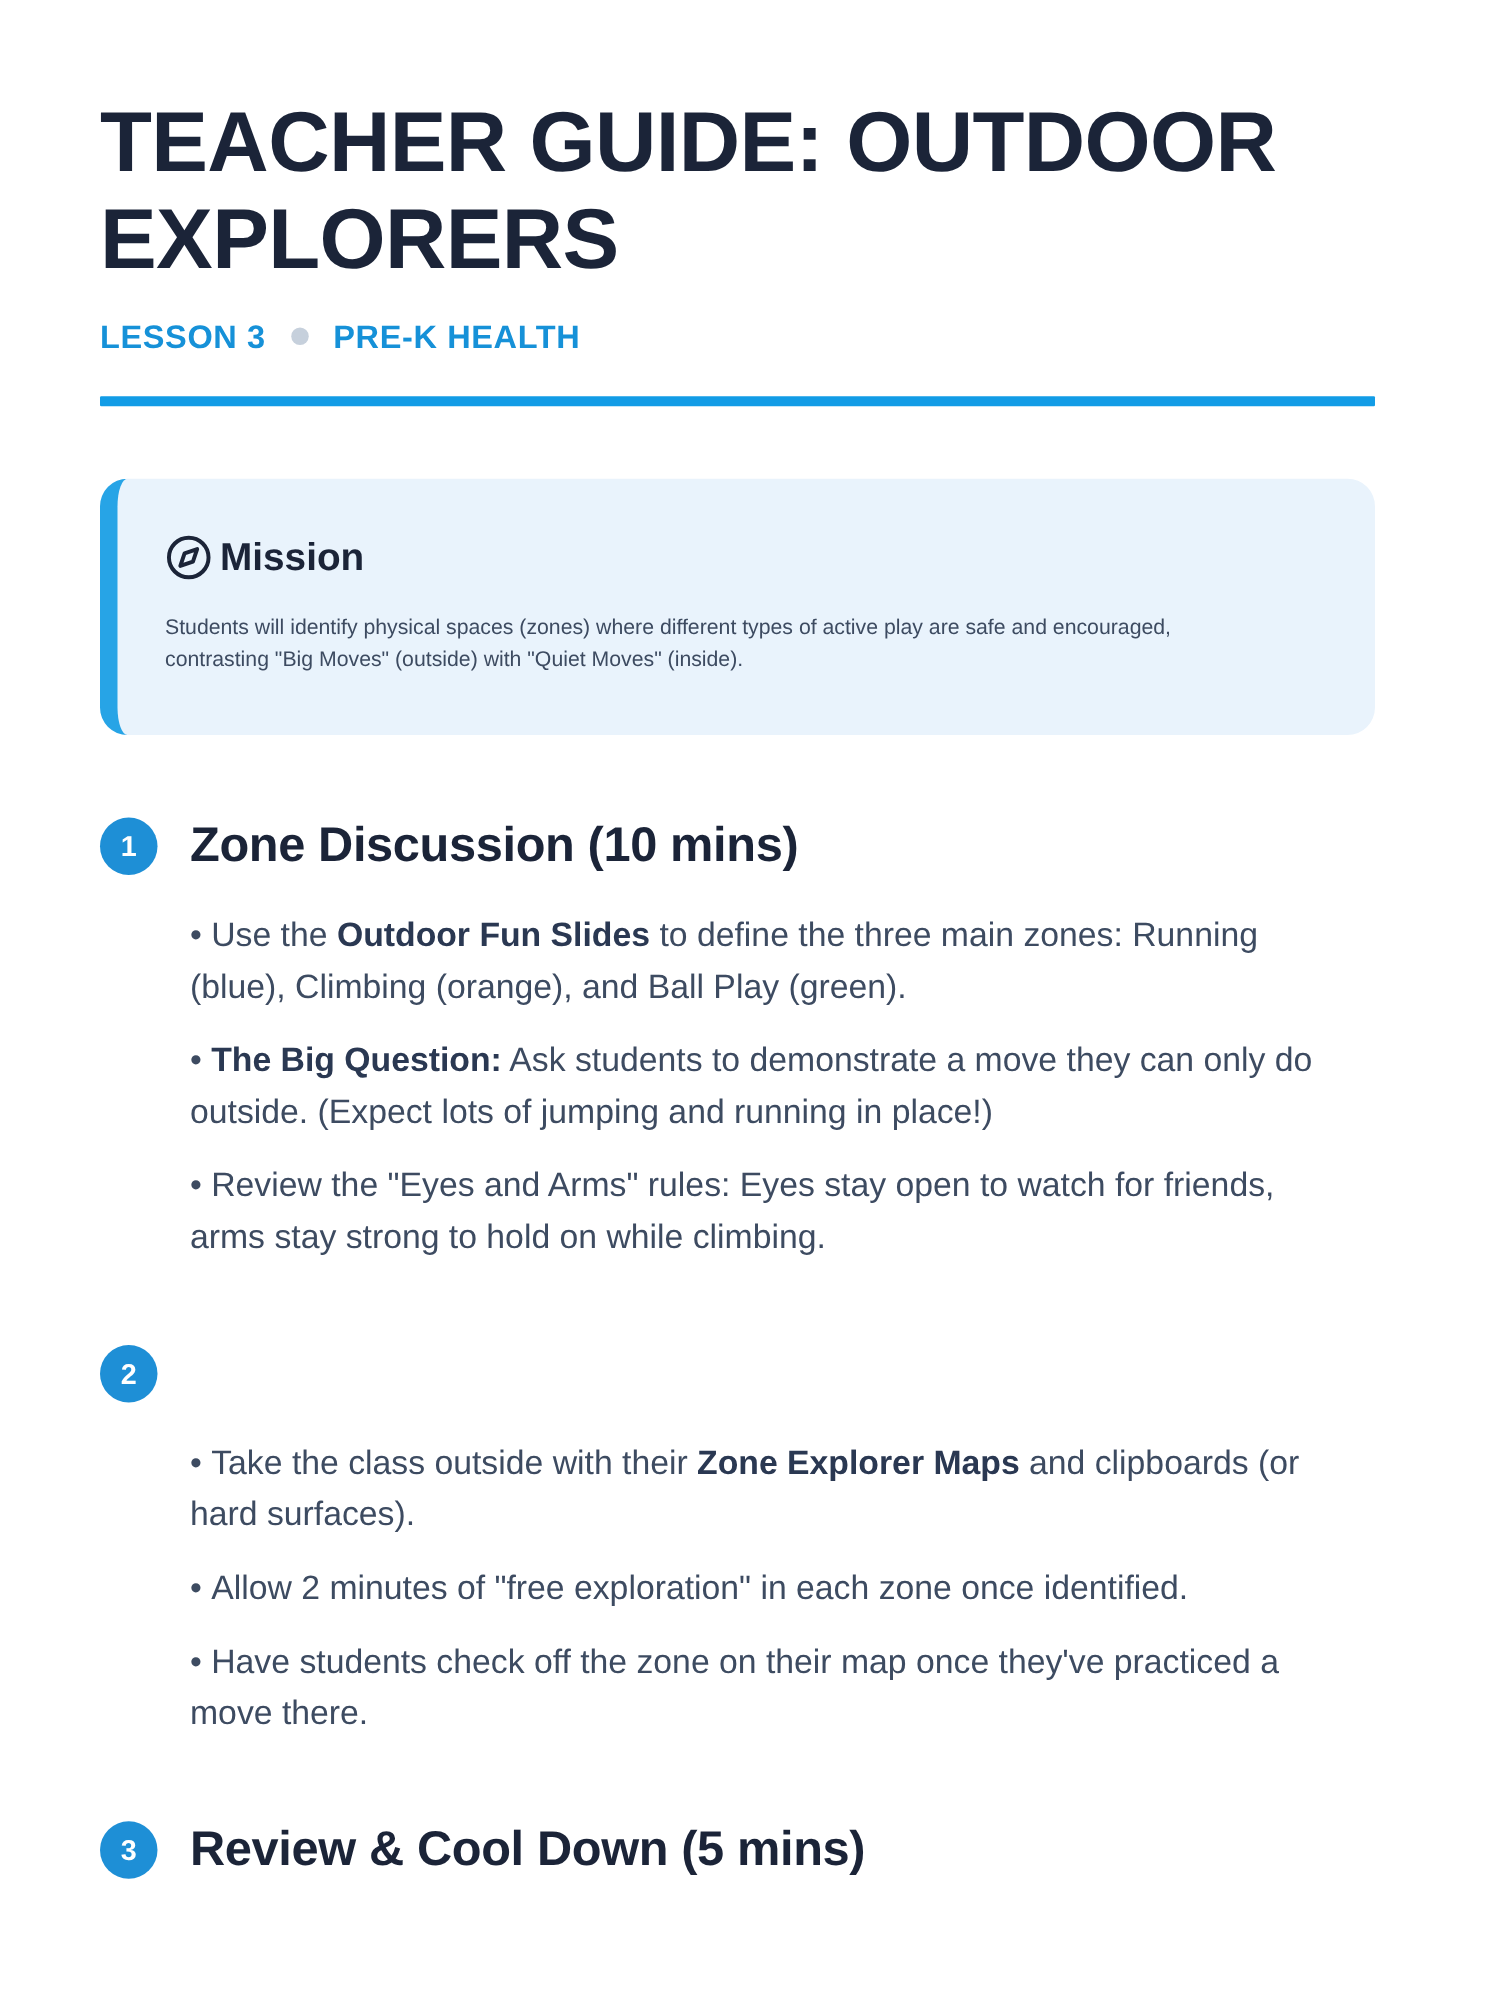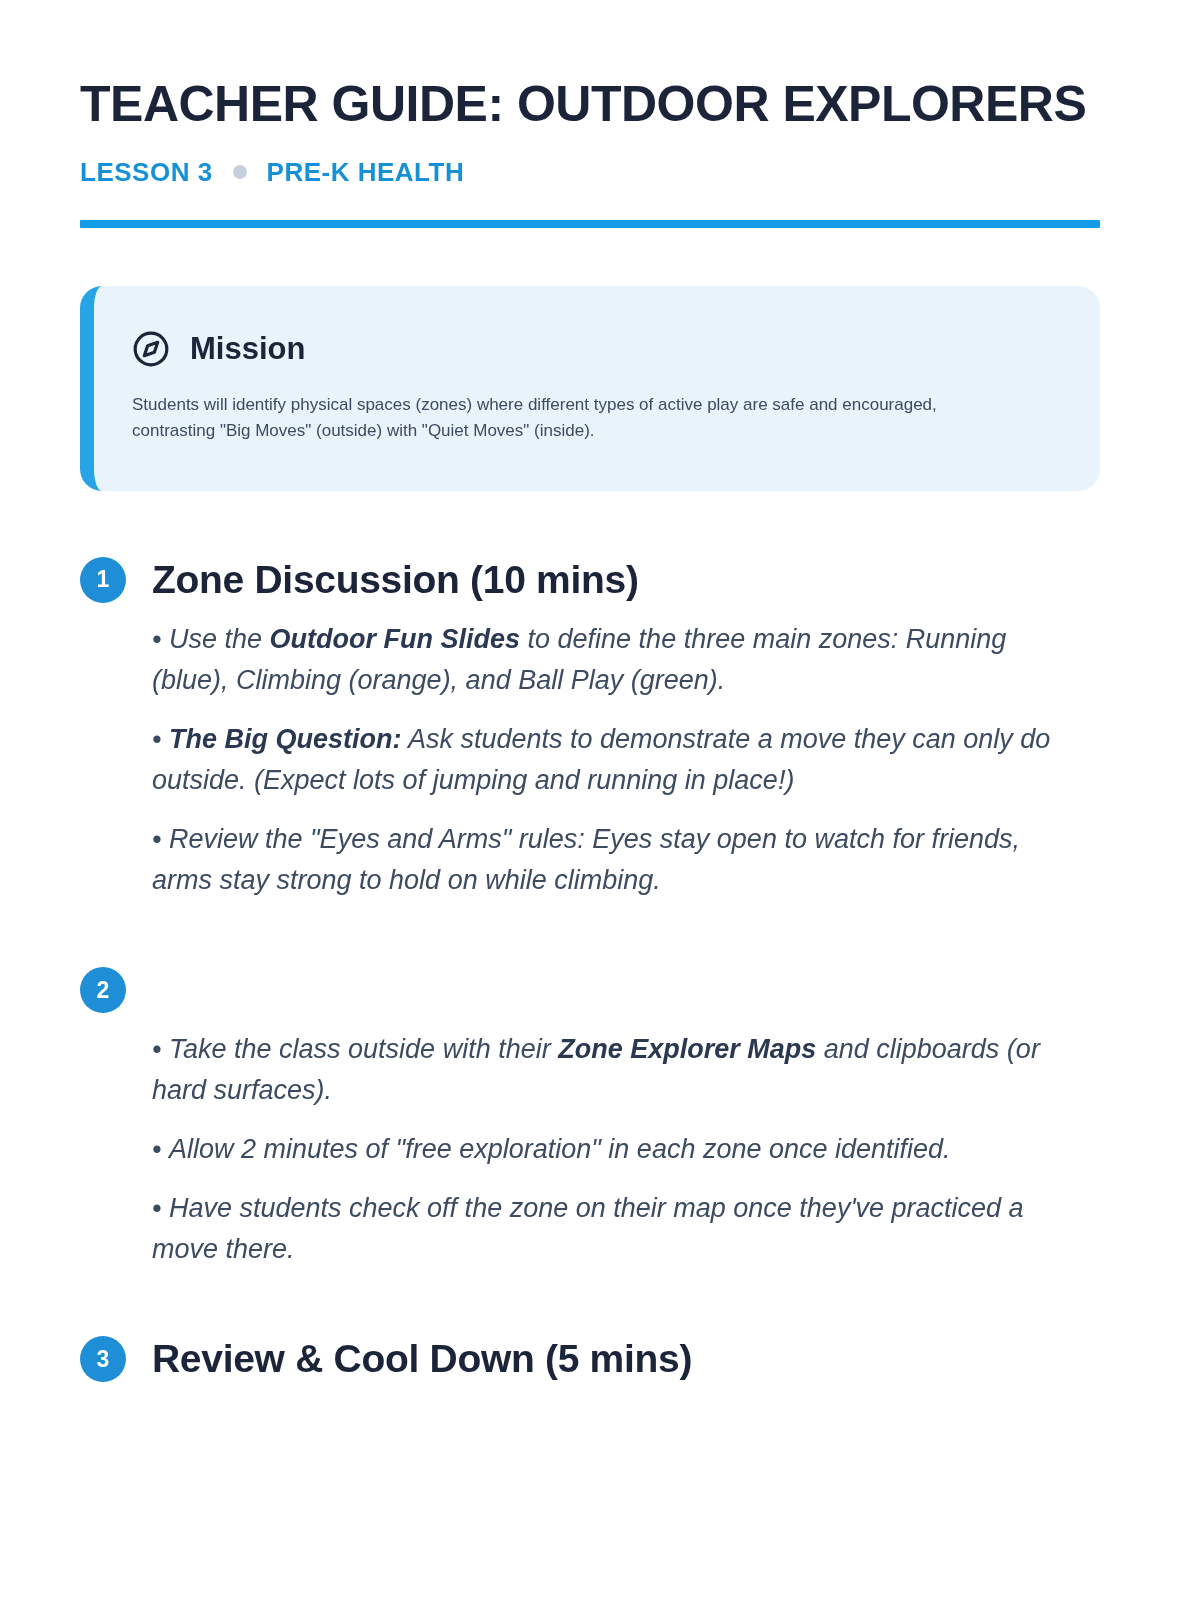--- a/index.html
+++ b/index.html
@@ -12,21 +12,21 @@
     width: 1200px;
     height: 1600px;
     overflow: hidden;
   }
   .page {
     padding: 76px 100px 0 80px;
   }
   .page-title {
     margin: 0;
     max-width: 1010px;
-    font-size: 50px;
+    font-size: 68px;
     font-weight: 800;
     letter-spacing: -0.5px;
     line-height: 1.13;
     color: #1b2438;
     text-transform: uppercase;
   }
   .meta-row {
     margin-top: 24px;
     display: flex;
     align-items: center;
@@ -54,21 +54,21 @@
   .mission-card {
     margin-top: 58px;
     background: #e9f3fc;
     border-left: 14px solid #27a4e6;
     border-radius: 22px;
     padding: 44px 60px 46px 38px;
   }
   .mission-header {
     display: flex;
     align-items: center;
-    gap: 20px;
+    gap: 6px;
   }
   .mission-header svg {
     width: 38px;
     height: 38px;
     display: block;
   }
   .mission-title {
     font-size: 31px;
     font-weight: 800;
     color: #1b2438;
@@ -102,24 +102,23 @@
     justify-content: center;
   }
   .section-title {
     font-size: 39px;
     font-weight: 800;
     letter-spacing: -0.3px;
     color: #1b2438;
   }
   .bullet-list {
     list-style: none;
-    margin: 16px 0 0 72px;
+    margin: 28px 0 0 72px;
     padding: 0;
     max-width: 925px;
-    font-style: italic;
   }
   .bullet-item {
     font-size: 27px;
     line-height: 1.52;
     color: #3d4b61;
     margin-bottom: 18px;
   }
   .bullet-item::before {
     content: "\2022\00a0";
   }

